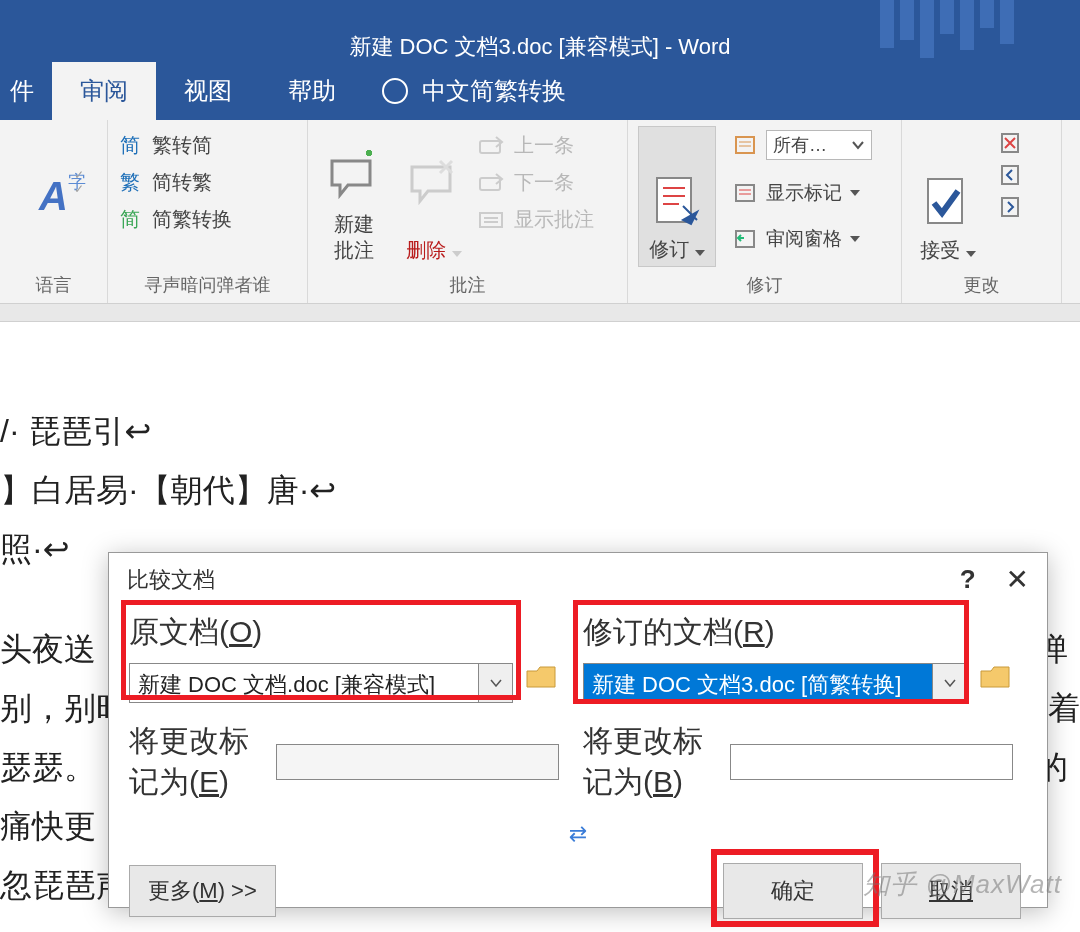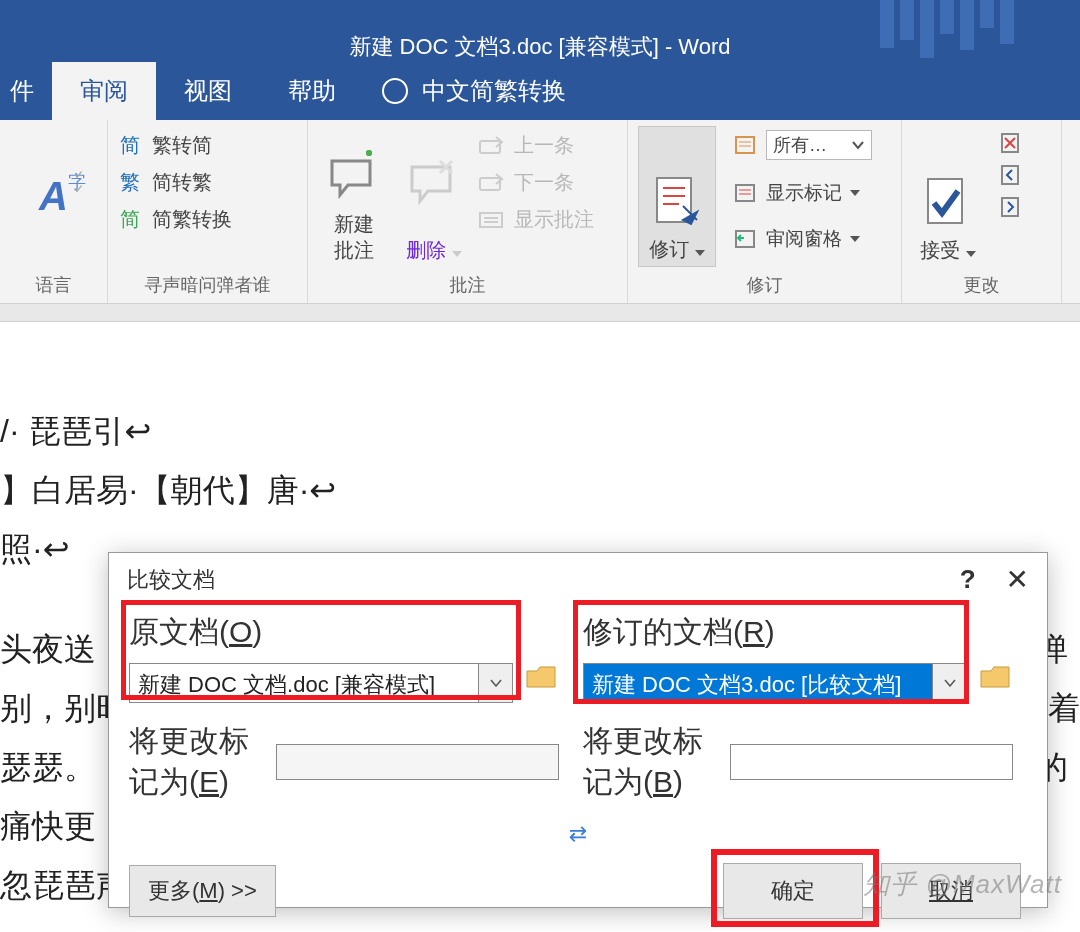--- a/index.html
+++ b/index.html
@@ -25,21 +25,21 @@
 
 .simp-group { width: 200px; }
 .simp-col { display: flex; flex-direction: column; gap: 10px; padding-top: 6px; }
 .simp-item { display: flex; align-items: center; gap: 10px; font-size: 20px; color: #444; cursor: pointer; }
 .simp-glyph { width: 24px; text-align: center; font-size: 20px; }
 
 .comment-group { width: 320px; }
 .big-btn { display: flex; flex-direction: column; align-items: center; justify-content: flex-end; padding: 4px 8px; cursor: pointer; }
 .big-btn-icon { width: 56px; height: 56px; margin-bottom: 8px; position: relative; }
 .big-btn-label { font-size: 20px; color: #444; text-align: center; line-height: 1.3; }
-.big-btn.disabled .big-btn-label { color: #6d28d9; margin-top: 20px; }
+.big-btn.disabled .big-btn-label { color: #b91c1c; margin-top: 20px; }
 .small-col { display: flex; flex-direction: column; gap: 10px; padding-top: 6px; }
 .small-item { display: flex; align-items: center; gap: 8px; font-size: 20px; color: #b8b8b8; }
 .small-item .si-icon { width: 28px; height: 22px; position: relative; }
 
 .track-group { width: 274px; }
 .track-body { display: flex; }
 .track-btn { background: #e0e0e0; border: 1px solid #c8c8c8; padding: 6px 10px 4px; }
 .track-right { display: flex; flex-direction: column; gap: 20px; padding-left: 10px; padding-top: 4px; flex:1; }
 .track-row { display: flex; align-items: center; gap: 8px; font-size: 19px; color: #444; }
 .track-select { border: 1px solid #b8b8b8; background: #fff; padding: 2px 6px; font-size: 18px; display: flex; align-items: center; width: 106px; justify-content: space-between; }
@@ -333,21 +333,21 @@
       </div>
       <div class="dlg-row2">
         <span class="dlg-label" style="margin:0"><span>将更改标记为(</span><u>E</u><span>)</span></span>
         <input class="dis" disabled="" style="">
       </div>
     </div>
     <div class="dlg-col">
       <div class="redbox r2"></div>
       <div class="dlg-label"><span>修订的文档(</span><u>R</u><span>)</span></div>
       <div class="dlg-combo">
-        <div class="dlg-combo-input selected">新建 DOC 文档3.doc [比较文档]</div>
+        <div class="dlg-combo-input selected">新建 DOC 文档3.doc [简繁转换]</div>
         <div class="dlg-combo-btn">
             <svg width="12" height="8">
               <path d="M1 1 l5 6 l5 -6" fill="none" stroke="#555" stroke-width="1.5"></path>
             </svg>
           </div>
         <div class="folder-icon"><svg viewBox="0 0 34 28">
               <path d="M2 8 h10 l3 -4 h15 v20 h-28 z" fill="#f5c96b" stroke="#c99a3a"></path>
             </svg></div>
       </div>
       <div class="dlg-row2">

